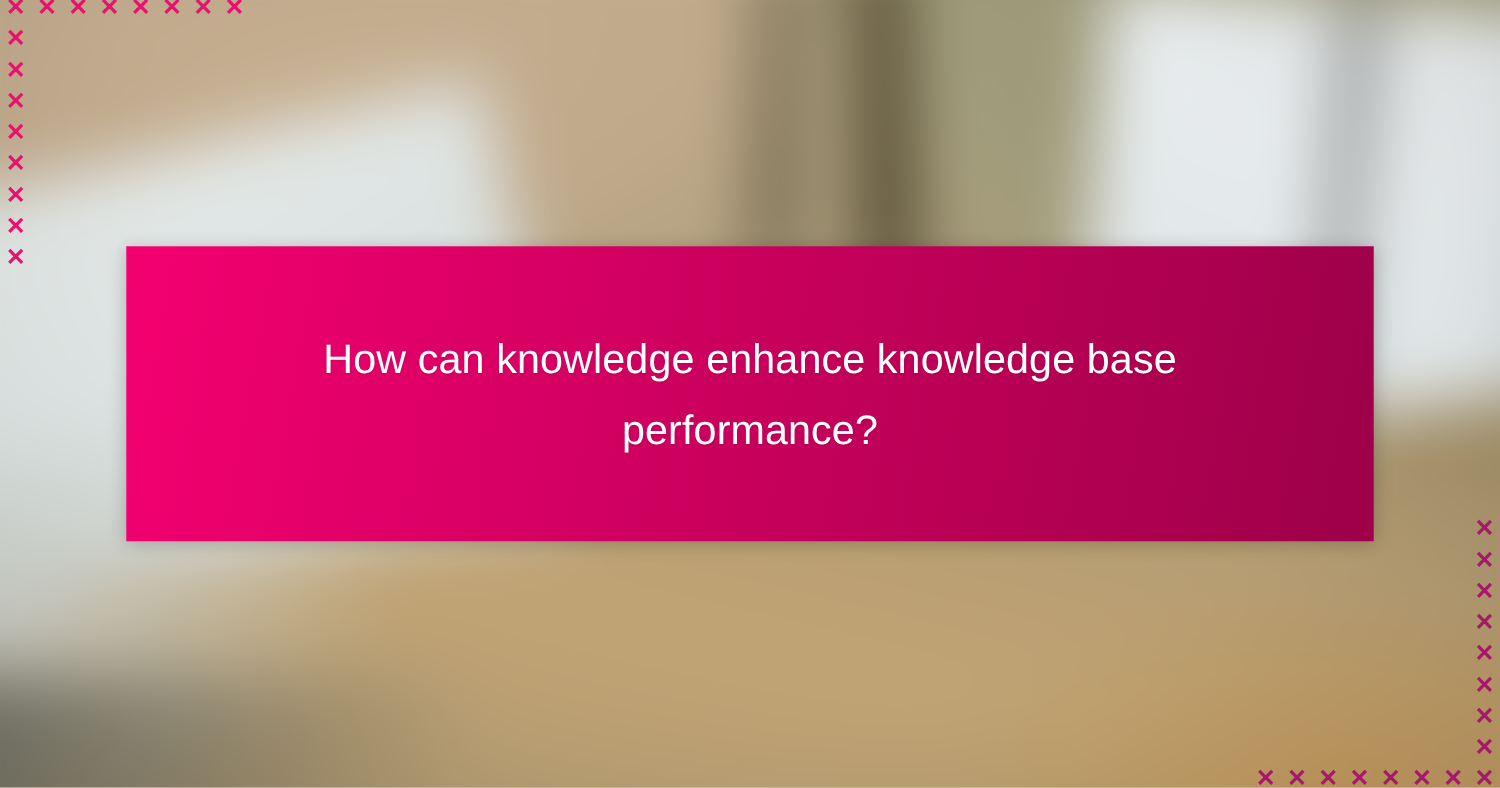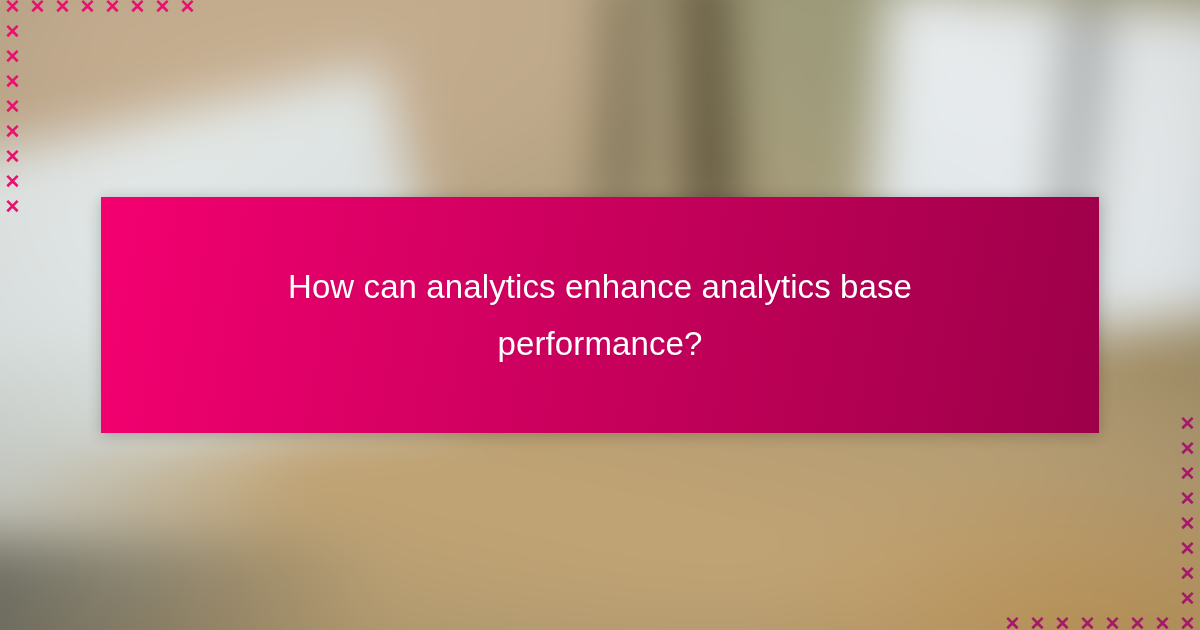--- a/index.html
+++ b/index.html
@@ -258,16 +258,16 @@
         <span class="x-mark" style="color: rgb(166, 24, 106);">✕</span>
         <span class="x-mark" style="color: rgb(166, 24, 106);">✕</span>
         <span class="x-mark" style="color: rgb(166, 24, 106);">✕</span>
         <span class="x-mark" style="color: rgb(166, 24, 106);">✕</span>
         <span class="x-mark" style="color: rgb(166, 24, 106);">✕</span>
         <span class="x-mark" style="color: rgb(166, 24, 106);">✕</span>
       </div>
   </div>
 
   <div class="banner" id="headline-banner" style="background: linear-gradient(100deg, rgb(244, 0, 112) 0%, rgb(157, 0, 73) 100%);">
-    <div class="banner-title" style="color: rgb(255, 255, 255);">How can analytics enhance analytics base performance?</div>
+    <div class="banner-title" style="color: rgb(255, 255, 255);">How can knowledge enhance knowledge base performance?</div>
   </div>
 
 </div>
 
 </body></html>

